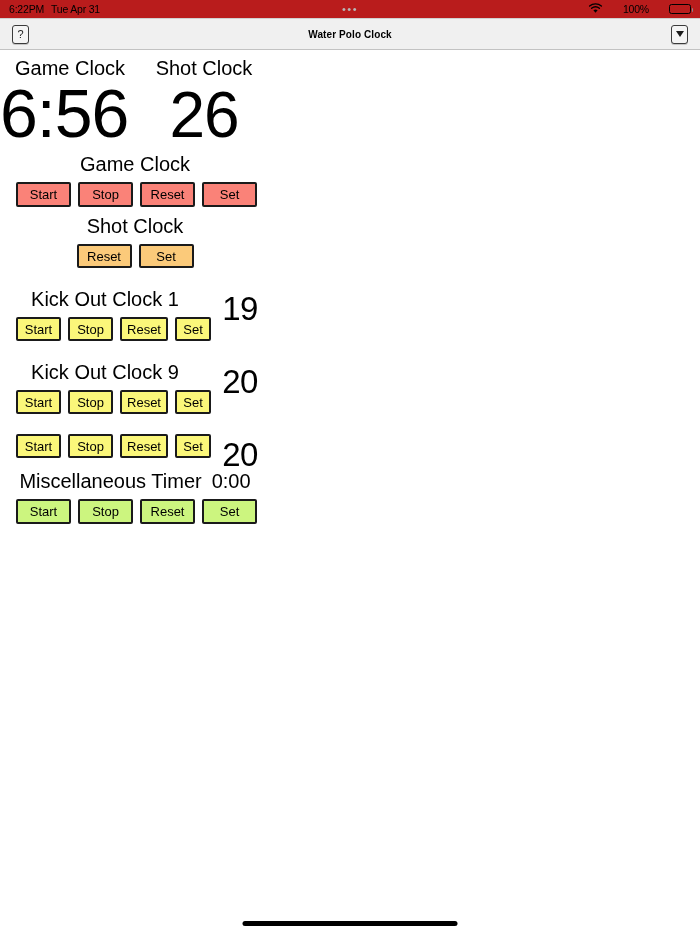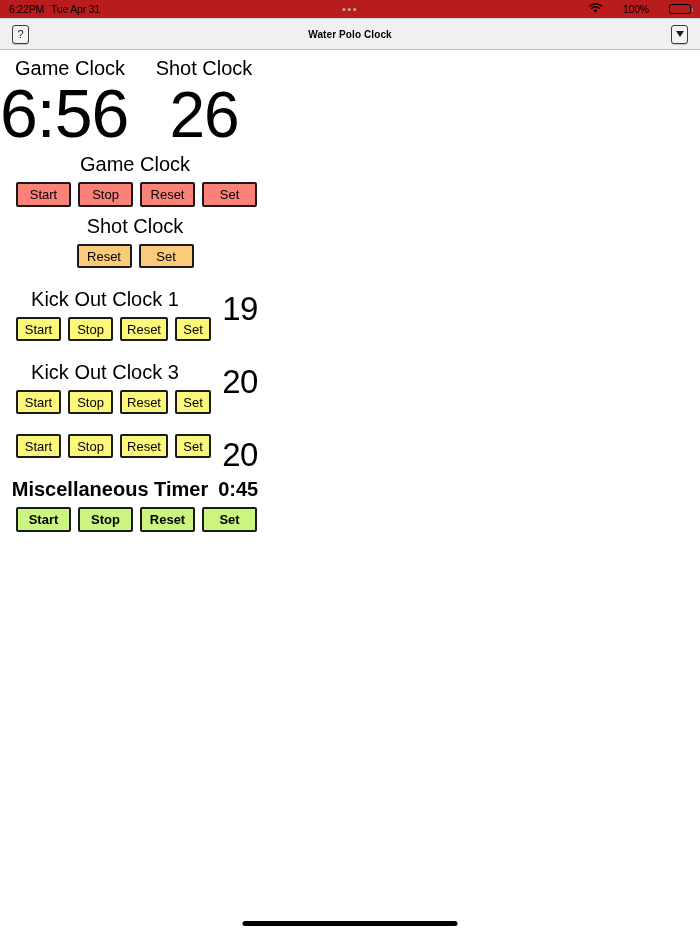--- a/index.html
+++ b/index.html
@@ -244,21 +244,21 @@
     left: 210px;
     top: 4px;
     width: 60px;
     text-align: center;
     font-size: 33px;
     line-height: 1;
     letter-spacing: -0.5px;
   }
 
   
-  .misc-group { margin-top: 20px; font-weight: bold; }
+  .misc-group { margin-top: 12px; }
   .misc-title-row {
     width: 270px;
     display: flex;
     align-items: baseline;
     justify-content: center;
     gap: 10px;
   }
   .misc-title { font-size: 20px; }
   .misc-value { font-size: 20px; }
 
@@ -346,21 +346,21 @@
     <div class="kick-value">19</div>
     <div class="btn-row">
       <div class="btn yellow w-start">Start</div>
       <div class="btn yellow w-stop">Stop</div>
       <div class="btn yellow w-reset">Reset</div>
       <div class="btn yellow w-set">Set</div>
     </div>
   </div>
 
   <div class="kick-group">
-    <div class="kick-title">Kick Out Clock 3</div>
+    <div class="kick-title">Kick Out Clock 9</div>
     <div class="kick-value">20</div>
     <div class="btn-row">
       <div class="btn yellow w-start">Start</div>
       <div class="btn yellow w-stop">Stop</div>
       <div class="btn yellow w-reset">Reset</div>
       <div class="btn yellow w-set">Set</div>
     </div>
   </div>
 
   <div class="kick-group">
@@ -369,21 +369,21 @@
       <div class="btn yellow w-start">Start</div>
       <div class="btn yellow w-stop">Stop</div>
       <div class="btn yellow w-reset">Reset</div>
       <div class="btn yellow w-set">Set</div>
     </div>
   </div>
 
   <div class="misc-group">
     <div class="misc-title-row">
       <span class="misc-title">Miscellaneous Timer</span>
-      <span class="misc-value">0:45</span>
+      <span class="misc-value">0:00</span>
     </div>
     <div class="btn-row">
       <div class="btn green">Start</div>
       <div class="btn green">Stop</div>
       <div class="btn green">Reset</div>
       <div class="btn green">Set</div>
     </div>
   </div>
 
 </div>

